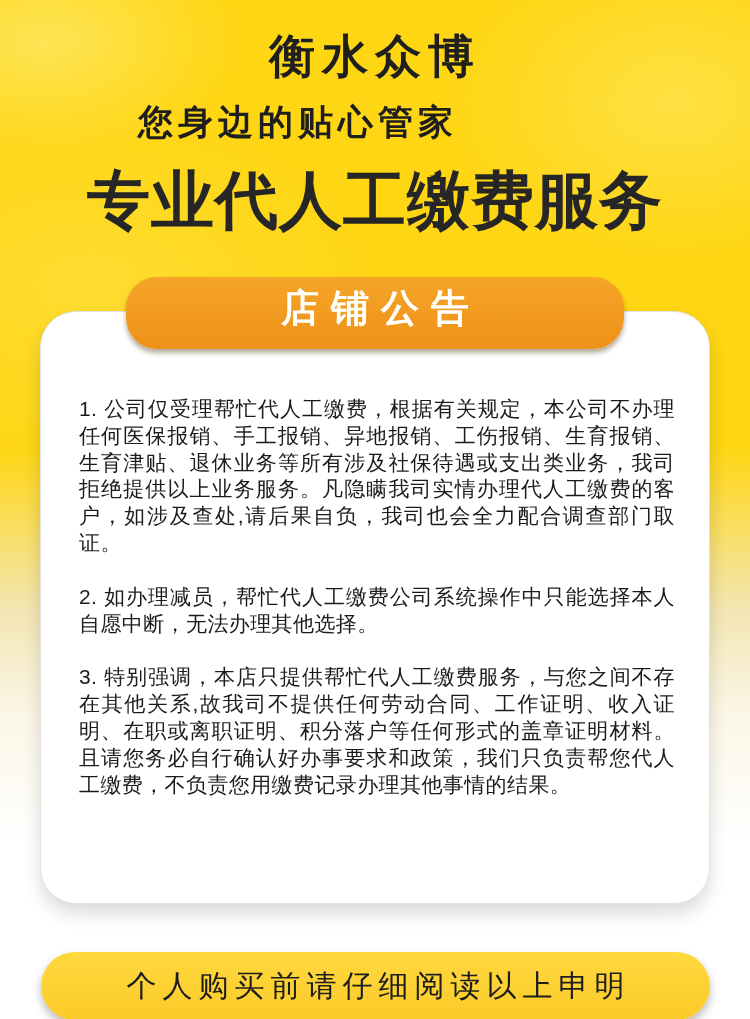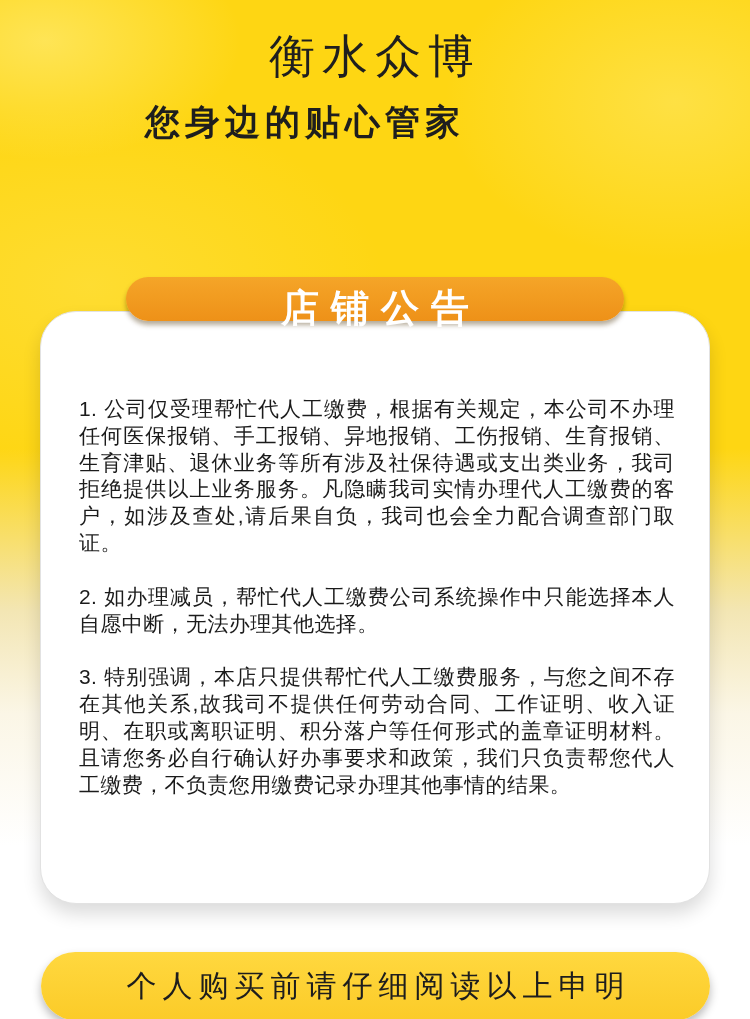--- a/index.html
+++ b/index.html
@@ -11,41 +11,40 @@
     font-family:"Liberation Sans",sans-serif;
     background:
       radial-gradient(ellipse 280px 170px at 6% 4%,  rgba(255,240,140,.55), rgba(255,240,140,0) 70%),
       radial-gradient(ellipse 320px 220px at 90% 10%, rgba(255,240,140,.40), rgba(255,240,140,0) 72%),
       radial-gradient(ellipse 420px 260px at 12% 28%, rgba(255,236,120,.30), rgba(255,236,120,0) 70%),
       linear-gradient(180deg,#FED613 0%,#FED613 44%,#F3E6B4 60%,#FBF6E6 70%,#FFFFFF 83%);
   }
   .brand{
     position:absolute;top:26px;left:0;width:750px;
     text-align:center;
-    font-size:46px;font-weight:400;letter-spacing:7px;
+    font-size:46px;font-weight:700;letter-spacing:7px;
     color:#1f1f1f;
   }
   .tagline{
     position:absolute;top:99px;left:0;width:596px;
     text-align:center;
     font-size:35px;font-weight:600;letter-spacing:5px;
     color:#1e1e1e;
-    margin-left:7px;
   }
   .headline{
     position:absolute;top:158px;left:0;width:750px;
     text-align:center;
     font-size:63px;font-weight:900;letter-spacing:1px;
     color:#262626;
     white-space:nowrap;
   }
   .badge{
     position:absolute;top:277px;left:50%;
     transform:translateX(-50%);
-    width:498px;height:44px;
+    width:498px;height:72px;
     border-radius:31px;
     background:linear-gradient(180deg,#F5A528 0%,#EE9118 100%);
     box-shadow:0 4px 5px rgba(70,45,0,.40);
     z-index:3;
     text-align:center;
   }
   .badge-label{
     display:inline-block;
     line-height:62px;
     font-size:38px;font-weight:800;letter-spacing:12px;
@@ -92,20 +91,21 @@
 </style>
 </head>
 <body>
 
 <div class="poster">
 
   <div class="brand">衡水众博</div>
 
   <div class="tagline">您身边的贴心管家</div>
 
+  <div class="headline">专业代人工缴费服务</div>
 
   <div class="badge">
     <span class="badge-label">店铺公告</span>
   </div>
 
   <div class="card">
     <p>1. 公司仅受理帮忙代人工缴费，根据有关规定，本公司不办理任何医保报销、手工报销、异地报销、工伤报销、生育报销、生育津贴、退休业务等所有涉及社保待遇或支出类业务，我司拒绝提供以上业务服务。凡隐瞒我司实情办理代人工缴费的客户，如涉及查处,请后果自负，我司也会全力配合调查部门取证。</p>
     <p>2. 如办理减员，帮忙代人工缴费公司系统操作中只能选择本人自愿中断，无法办理其他选择。</p>
     <p>3. 特别强调，本店只提供帮忙代人工缴费服务，与您之间不存在其他关系,故我司不提供任何劳动合同、工作证明、收入证明、在职或离职证明、积分落户等任何形式的盖章证明材料。且请您务必自行确认好办事要求和政策，我们只负责帮您代人工缴费，不负责您用缴费记录办理其他事情的结果。</p>
   </div>

